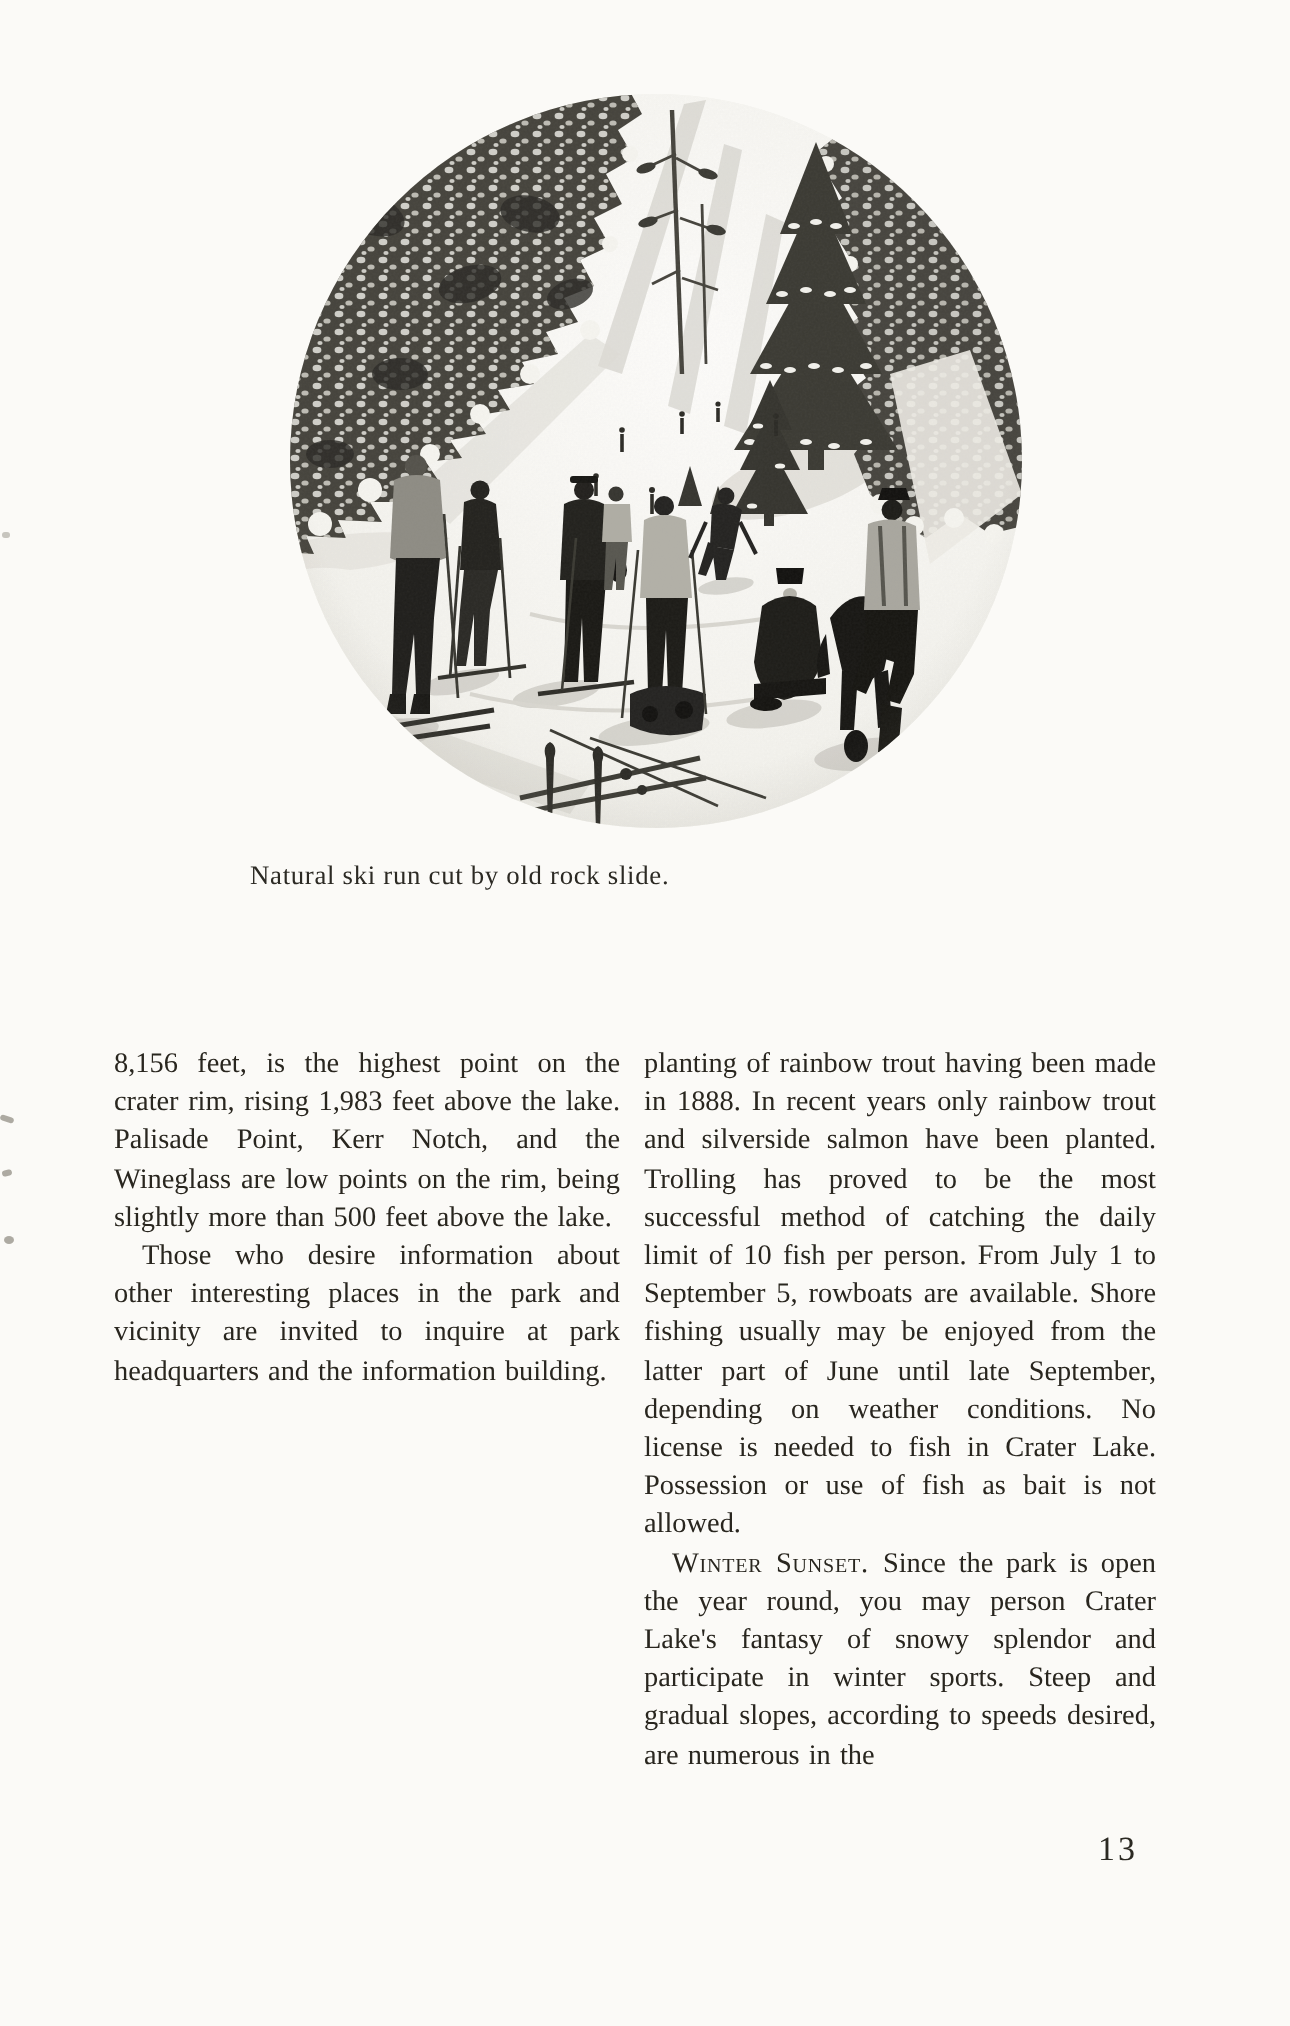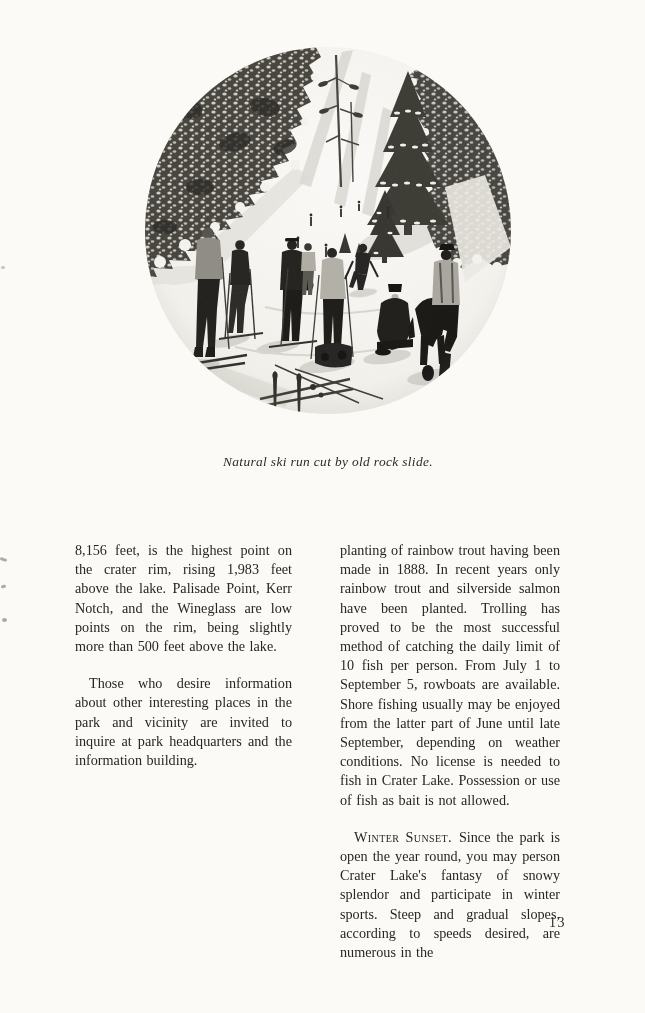--- a/index.html
+++ b/index.html
@@ -4,35 +4,35 @@
 <style>
   html,body{margin:0;padding:0;}
   body{width:645px;height:1013px;background:#fbfaf7;font-family:"Liberation Serif","DejaVu Serif",serif;}
   .page{position:relative;width:645px;height:1013px;background:#fbfaf7;overflow:hidden;}
 
   
   .photo{position:absolute;left:145px;top:47px;width:366px;height:367px;border-radius:50%;overflow:hidden;background:#f2f1ec;}
   .photo svg{display:block;width:100%;height:100%;}
 
   
-  .caption{position:absolute;left:125px;top:454px;width:406px;text-align:center;
-           font-style:italic;font-size:13.4px;letter-spacing:.35px;color:#2c2a24;}
+  .caption{position:absolute;left:125px;top:430px;width:406px;
+           font-size:13.4px;letter-spacing:.35px;color:#2c2a24;}
 
   
   .columns{position:absolute;left:57px;top:523px;width:521px;display:flex;gap:12px;color:#29261f;}
   .col{font-size:14.2px;line-height:19.2px;text-align:justify;word-spacing:1px;}
   .col-left{width:253px;}
   .col-right{width:256px;}
-  .para{margin:18px;text-indent:14px;}
+  .para{margin:0;text-indent:14px;}
   .para.noindent{text-indent:0;}
   .sc{font-variant:small-caps;letter-spacing:.4px;}
   .sc:not(:empty){margin-right:7px;}
 
   
-  .pagenum{position:absolute;left:549px;top:915px;font-size:14px;letter-spacing:1.5px;color:#2b2922;}
+  .pagenum{position:absolute;left:549px;top:915px;font-size:17px;letter-spacing:1.5px;color:#2b2922;}
 
   
   .artifact{position:absolute;background:#938f86;opacity:.75;border-radius:2px;}
   .a1{left:1px;top:266px;width:4px;height:3px;opacity:.5;}
   .a2{left:0;top:558px;width:7px;height:3px;transform:rotate(18deg);}
   .a3{left:1px;top:585px;width:5px;height:3px;transform:rotate(-14deg);}
   .a4{left:2px;top:618px;width:5px;height:4px;border-radius:50%;}
 </style>
 </head>
 <body>

